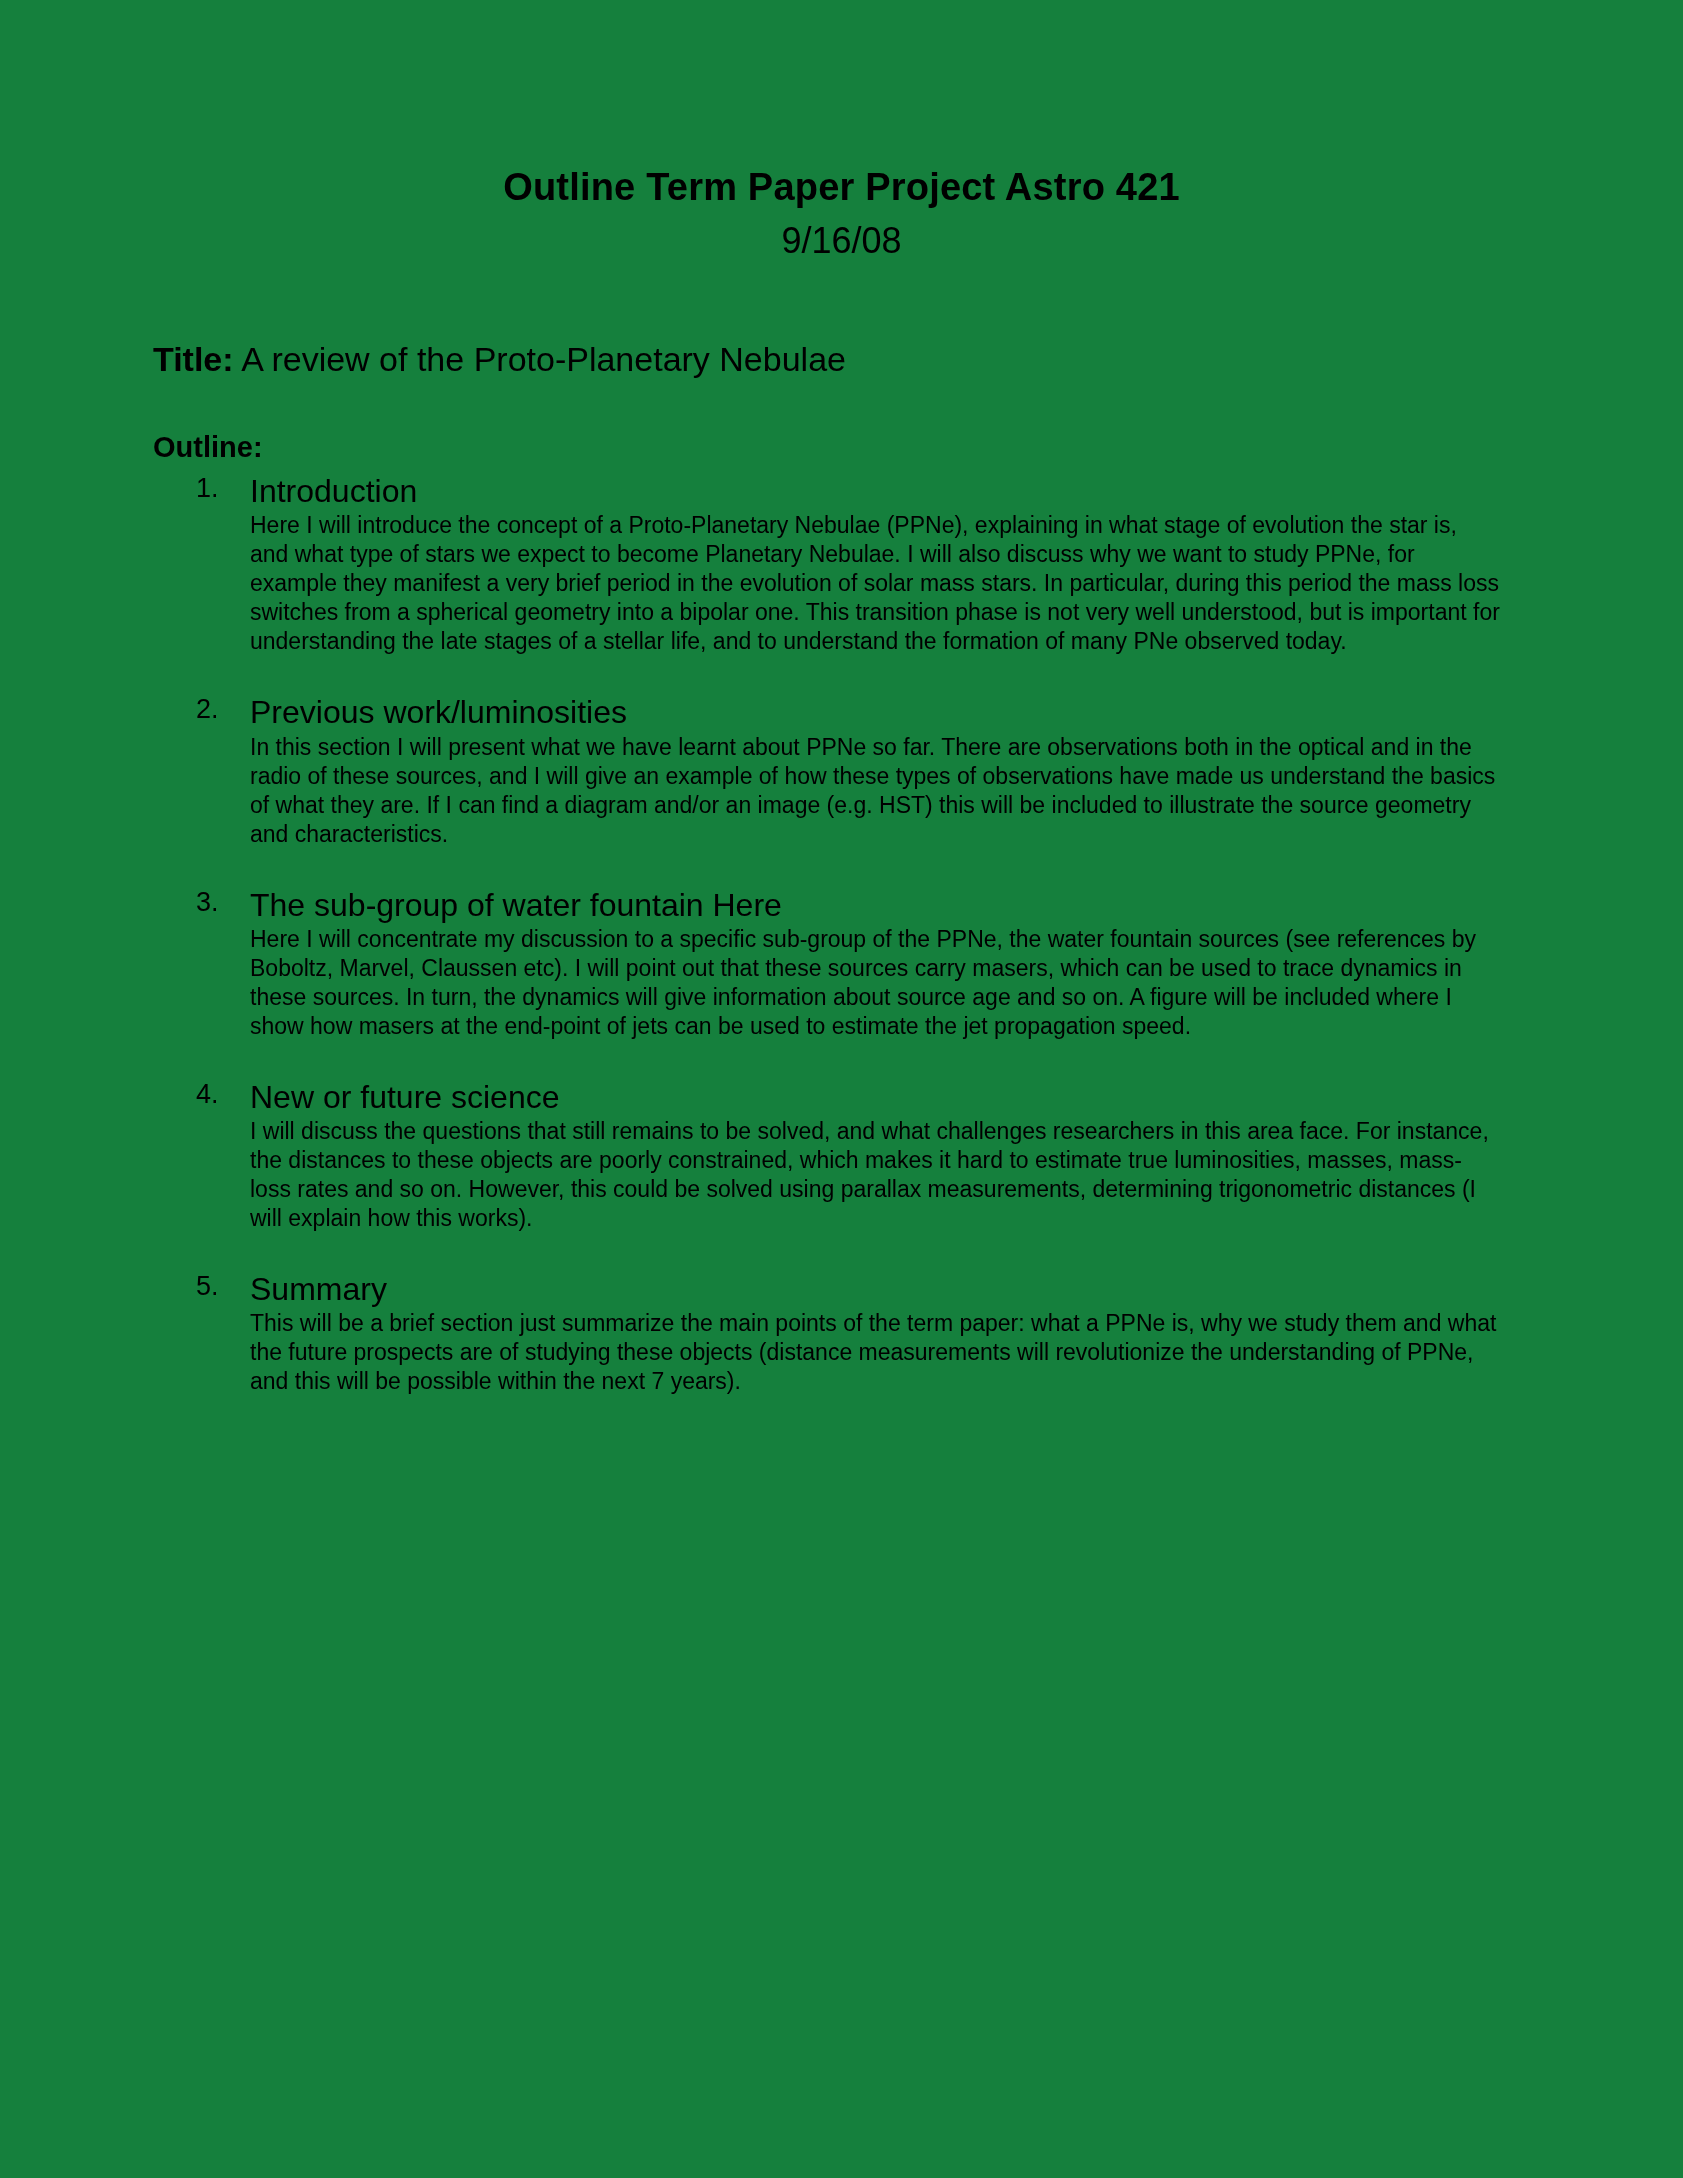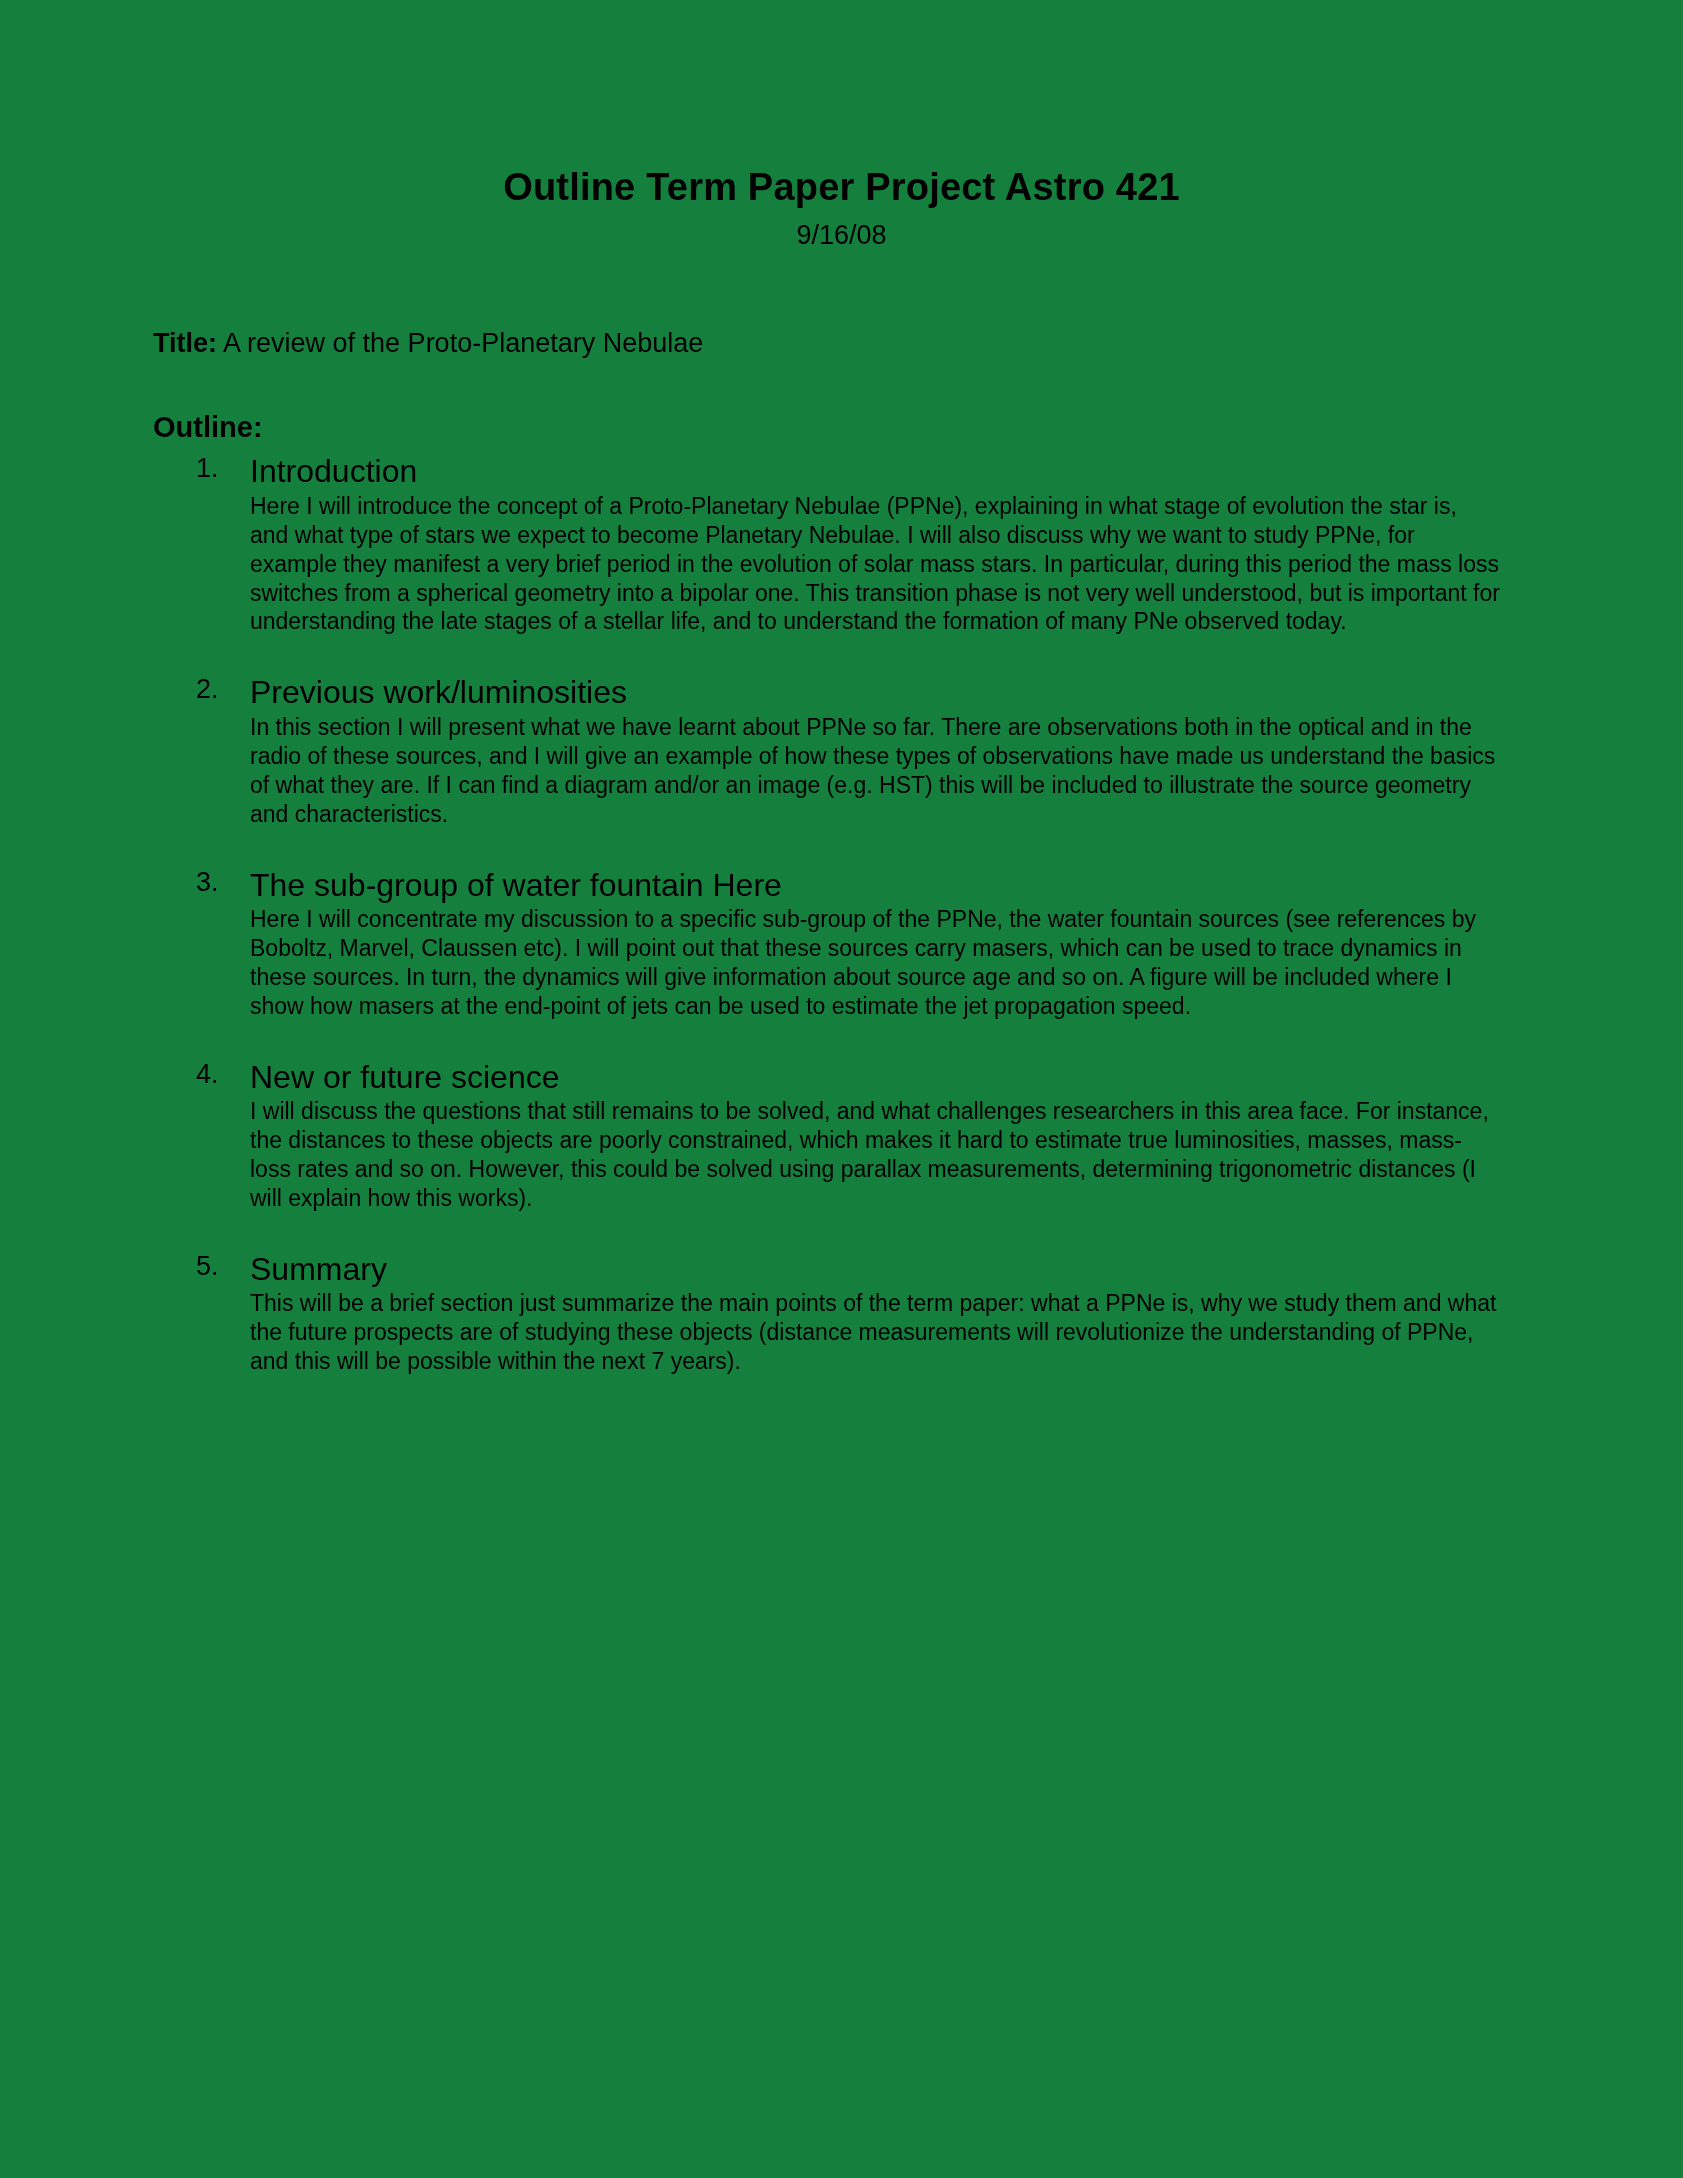--- a/index.html
+++ b/index.html
@@ -32,35 +32,35 @@
     text-align: center;
   }
   .doc-title {
     font-size: 38px;
     font-weight: bold;
     letter-spacing: 0.2px;
     line-height: 1.12;
     margin: 0;
   }
   .doc-date {
-    font-size: 27px;
+    font-size: 36px;
     font-weight: normal;
     line-height: 1.2;
     margin: 10px 0 0 0;
   }
 
   
   .doc-body {
     margin-top: 75px;
     padding-left: 153px;
     padding-right: 183px;
   }
 
   .title-line {
-    font-size: 27px;
+    font-size: 34px;
     line-height: 1.3;
     margin: 0 0 48px 0;
   }
   .title-line .lbl {
     font-weight: bold;
   }
 
   .outline-heading {
     font-size: 29px;
     font-weight: bold;

